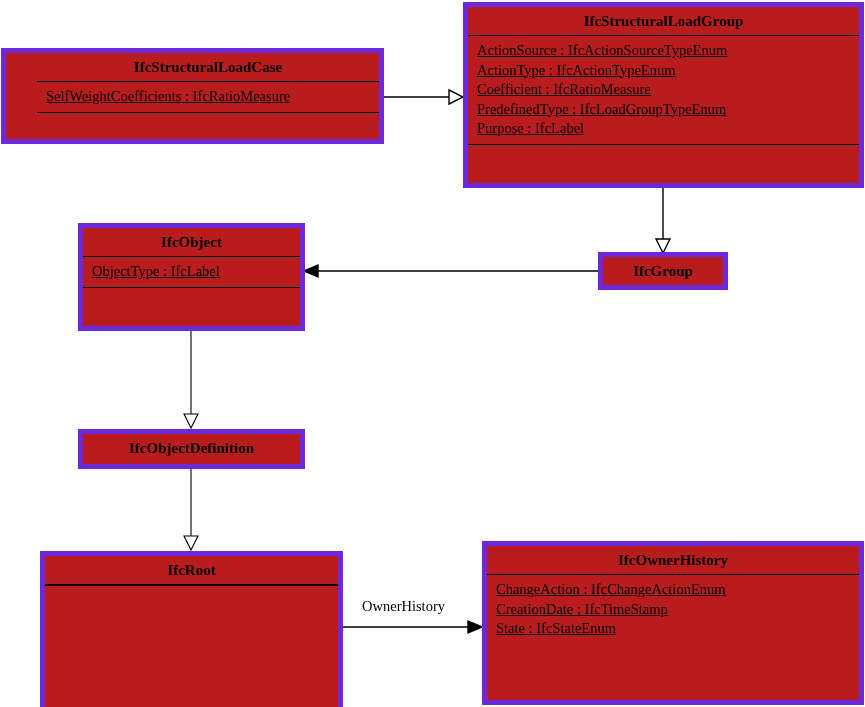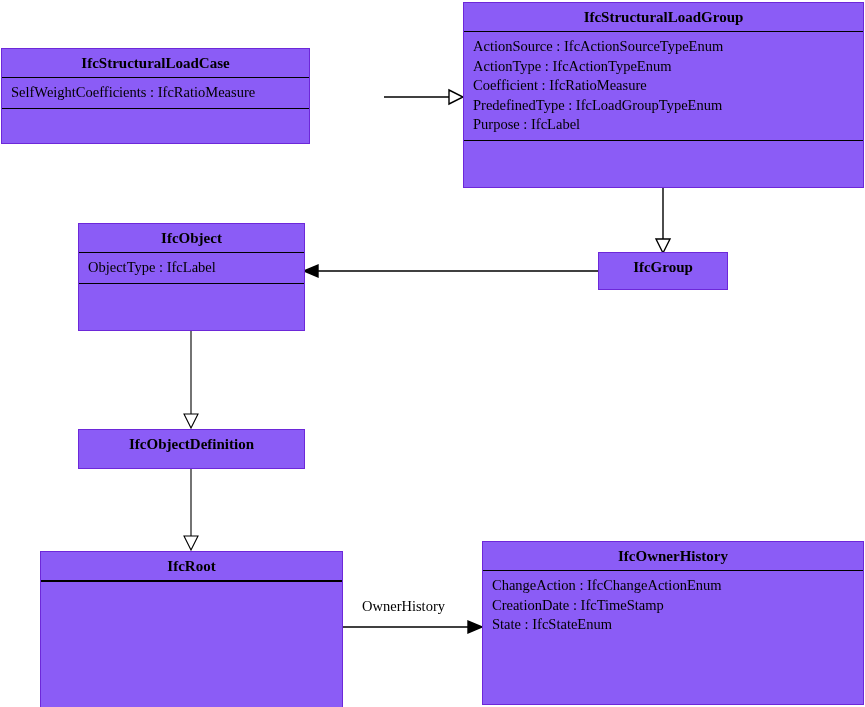--- a/index.html
+++ b/index.html
@@ -10,22 +10,22 @@
   #canvas {
     position: relative;
     width: 865px;
     height: 707px;
     background: #ffffff;
     font-family: "Liberation Serif", serif;
     overflow: hidden;
   }
   .uml-class {
     position: absolute;
-    background: #8b5cf6;
-    border: 1px solid #6d28d9;
+    background: #b91c1c;
+    border: 5px solid #6d28d9;
     box-sizing: border-box;
   }
   .uml-title {
     text-align: center;
     font-weight: bold;
     font-size: 15px;
     color: #000000;
     padding: 5px 6px 5px 6px;
     line-height: 18px;
   }
@@ -36,20 +36,21 @@
     line-height: 0;
   }
   .uml-attrs {
     padding: 5px 8px 5px 9px;
     font-size: 14.5px;
     color: #000000;
     line-height: 19.5px;
   }
   .uml-attr {
     white-space: nowrap;
+    text-decoration: underline;
   }
   .uml-ops {
     height: 14px;
   }
   svg.edges {
     position: absolute;
     left: 0;
     top: 0;
     width: 865px;
     height: 707px;
@@ -109,21 +110,21 @@
       <div class="uml-attr">ActionSource : IfcActionSourceTypeEnum</div>
       <div class="uml-attr">ActionType : IfcActionTypeEnum</div>
       <div class="uml-attr">Coefficient : IfcRatioMeasure</div>
       <div class="uml-attr">PredefinedType : IfcLoadGroupTypeEnum</div>
       <div class="uml-attr">Purpose : IfcLabel</div>
     </div>
     <div class="uml-sep"></div>
     <div class="uml-ops"></div>
   </div>
 
-  <div class="uml-class" style="left:1px; top:48px; width:309px; height:96px;">
+  <div class="uml-class" style="left:1px; top:48px; width:383px; height:96px;padding-left:31px;">
     <div class="uml-title">IfcStructuralLoadCase</div>
     <div class="uml-sep"></div>
     <div class="uml-attrs">
       <div class="uml-attr">SelfWeightCoefficients : IfcRatioMeasure</div>
     </div>
     <div class="uml-sep"></div>
     <div class="uml-ops"></div>
   </div>
 
   <div class="uml-class" style="left:78px; top:223px; width:227px; height:108px;">

